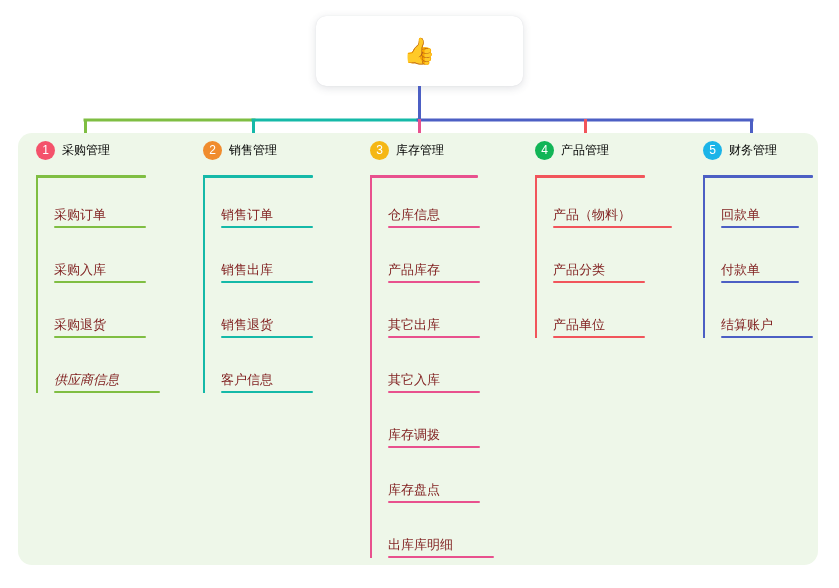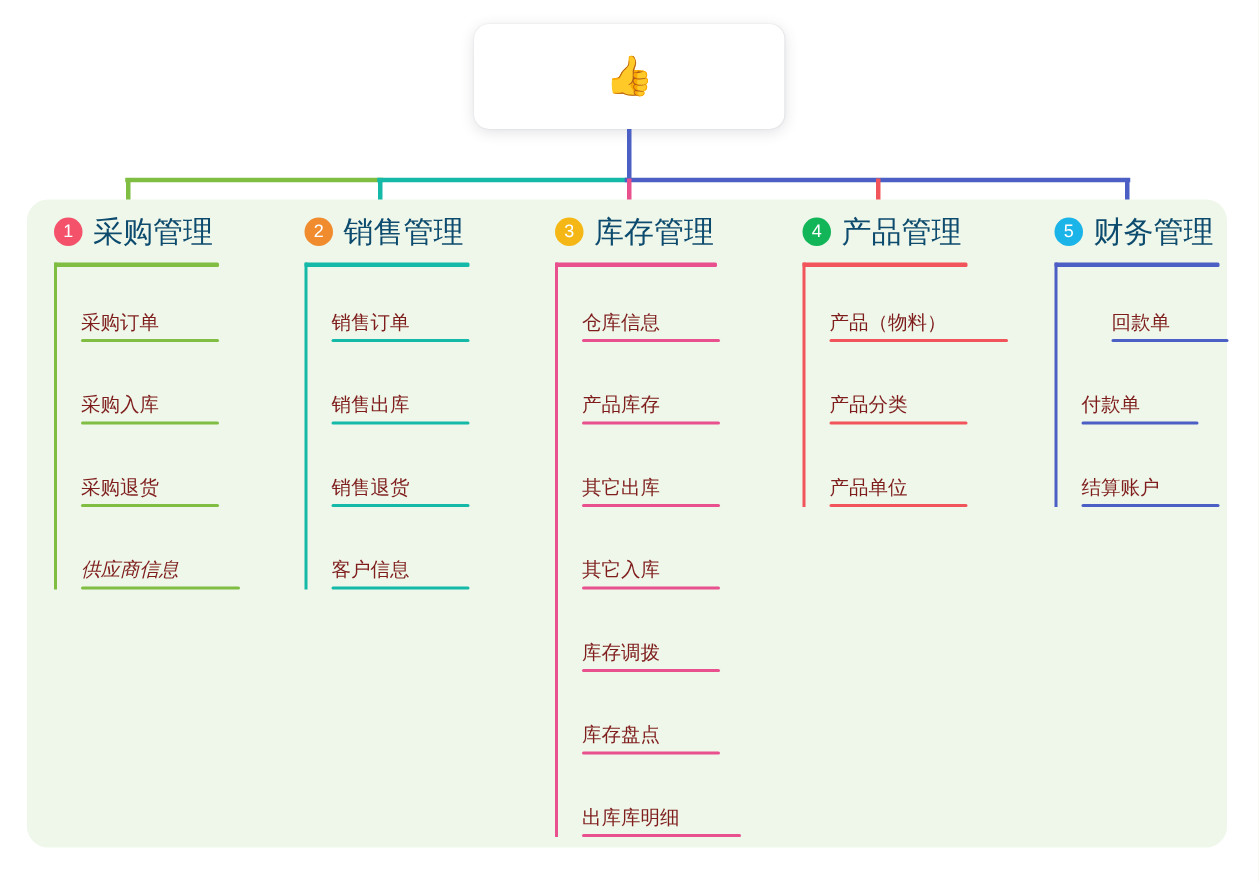--- a/index.html
+++ b/index.html
@@ -50,21 +50,21 @@
     position:absolute;top:8px;left:0;
     display:flex;align-items:center;gap:7px;
     white-space:nowrap;
   }
   .badge{
     width:19px;height:19px;border-radius:50%;
     color:#fff;font-size:12px;line-height:19px;text-align:center;
     font-family:"Liberation Sans",sans-serif;
     flex:none;
   }
-  .head-label{font-size:20px;color:#0c4a6e;}
+  .head-label{font-size:12px;color:#000000;}
   .head-rule{position:absolute;left:0;height:3px;border-radius:1px;}
 
   .stem{position:absolute;width:2px;}
 
   .leaf{position:absolute;}
   .leaf-label{
     position:absolute;left:0;bottom:4px;
     font-size:13px;color:#7f1d1d;white-space:nowrap;
   }
   .leaf-rule{position:absolute;left:0;bottom:0;height:2px;border-radius:1px;}
@@ -201,21 +201,21 @@
           <div class="leaf-rule" style="width: 92px; background: rgb(241, 85, 91);"></div>
         </div>
       </div>
       <div class="col" style="left: 685px;">
         <div class="col-head">
           <span class="badge" style="background: rgb(27, 180, 232);">5</span>
           <span class="head-label">财务管理</span>
         </div>
         <div class="head-rule" style="top: 42px; width: 110px; background: rgb(76, 95, 196);"></div>
         <div class="stem" style="top: 42px; left: 0px; height: 163px; background: rgb(76, 95, 196);"></div>
-        <div class="leaf" style="left: 18px; top: 69px; height: 26px; width: 78px; margin-left: 20px;">
+        <div class="leaf" style="left: 18px; top: 69px; height: 26px; width: 78px;">
           <span class="leaf-label">回款单</span>
           <div class="leaf-rule" style="width: 78px; background: rgb(76, 95, 196);"></div>
         </div>
         <div class="leaf" style="left: 18px; top: 124px; height: 26px; width: 78px;">
           <span class="leaf-label">付款单</span>
           <div class="leaf-rule" style="width: 78px; background: rgb(76, 95, 196);"></div>
         </div>
         <div class="leaf" style="left: 18px; top: 179px; height: 26px; width: 92px;">
           <span class="leaf-label">结算账户</span>
           <div class="leaf-rule" style="width: 92px; background: rgb(76, 95, 196);"></div>

